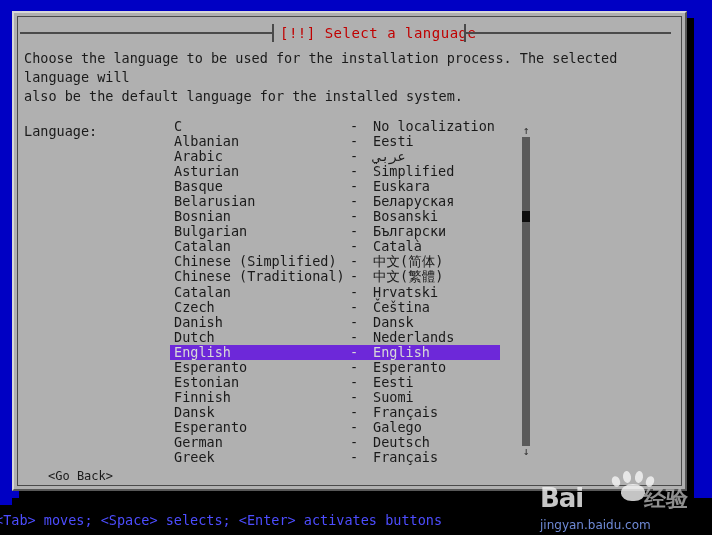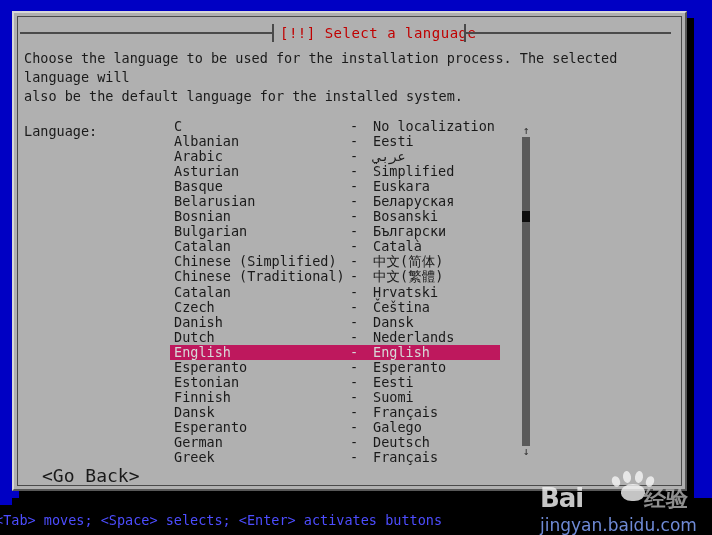--- a/index.html
+++ b/index.html
@@ -128,21 +128,21 @@
   }
   .row .dash {
     position: absolute;
     left: 180px; top: 0;
   }
   .row .native {
     position: absolute;
     left: 203px; top: 0;
   }
   .row.selected {
-    background: #be185d;
+    background: #6d28d9;
     color: #d8d8d8;
     width: 330px;
   }
   
   .scrollbar {
     position: absolute;
     left: 506px; top: 112px;
     width: 12px;
     height: 333px;
   }
@@ -165,23 +165,23 @@
   }
   .sb-thumb {
     position: absolute;
     left: 2px;
     top: 86px;
     width: 8px; height: 11px;
     background: #0d0d0d;
   }
   .go-back {
     position: absolute;
-    left: 28px; top: 455px;
+    left: 34px; top: 455px;
     color: #1a1a1a;
-    font-size: 18px;
+    font-size: 12px;
     line-height: 16px;
     white-space: nowrap;
   }
   
   .status-line {
     position: absolute;
     left: -5px; top: 511px;
     color: #4d4dff;
     font-size: 13.5px;
     line-height: 18px;
@@ -229,21 +229,21 @@
   }
   .wm-paw i.p1 { left: 2px;  top: 6px;  width: 8px;  height: 11px; transform: rotate(-22deg); }
   .wm-paw i.p2 { left: 13px; top: 1px;  width: 8px;  height: 12px; transform: rotate(-8deg); }
   .wm-paw i.p3 { left: 25px; top: 1px;  width: 8px;  height: 12px; transform: rotate(8deg); }
   .wm-paw i.p4 { left: 36px; top: 6px;  width: 8px;  height: 11px; transform: rotate(22deg); }
   .wm-paw i.big { left: 11px; top: 14px; width: 24px; height: 17px; border-radius: 48% 48% 45% 45%; }
   .wm-url {
     position: absolute;
     left: 8px; top: 46px;
     font-family: "DejaVu Sans", "Liberation Sans", sans-serif;
-    font-size: 17px;
+    font-size: 12px;
     line-height: 18px;
     color: #6f8ad6;
     white-space: nowrap;
   }
 </style>
 </head>
 <body>
 
 <div id="screen">
 

